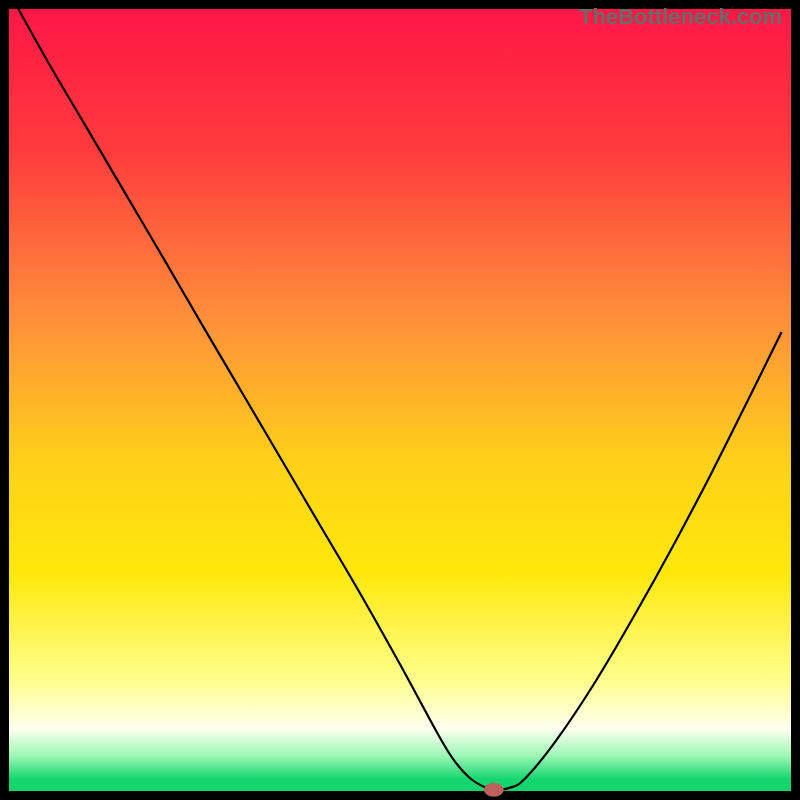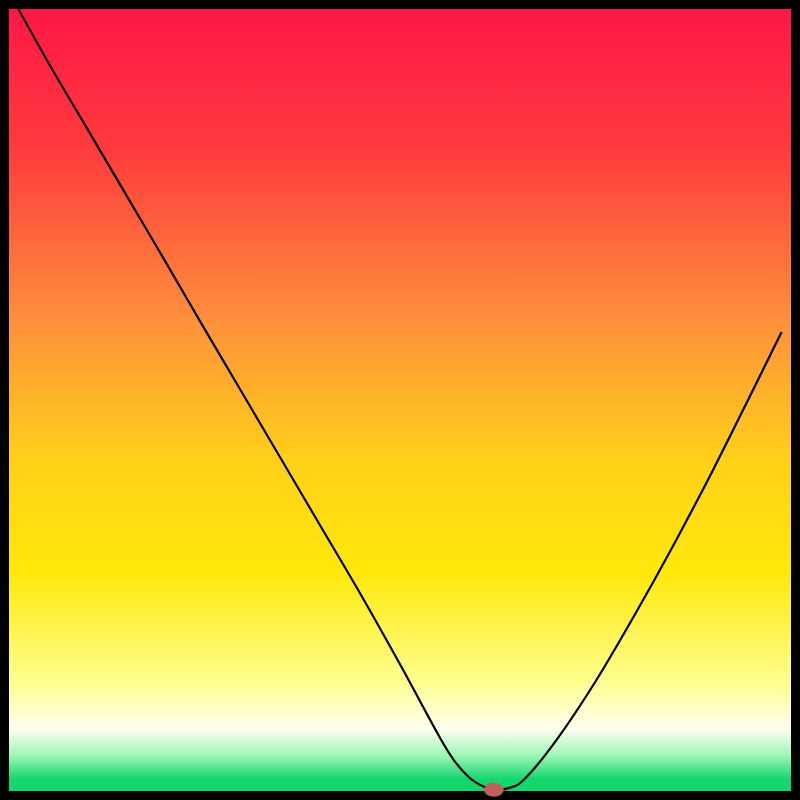--- a/index.html
+++ b/index.html
@@ -26,20 +26,21 @@
     z-index: 10;
   }
   svg {
     display: block;
   }
 </style>
 </head>
 <body>
 
 <div class="chart-container">
+  <div class="watermark">TheBottleneck.com</div>
   <svg id="chart-svg" width="800" height="800" viewBox="0 0 800 800">
     <defs>
       <linearGradient id="bg-grad" x1="0" y1="0" x2="0" y2="1">
           <stop offset="0%" stop-color="#ff1746"></stop>
           <stop offset="18%" stop-color="#ff3b3d"></stop>
           <stop offset="40%" stop-color="#ff913a"></stop>
           <stop offset="57.99999999999999%" stop-color="#ffd119"></stop>
           <stop offset="72%" stop-color="#ffe80a"></stop>
           <stop offset="86%" stop-color="#ffff8e"></stop>
           <stop offset="92%" stop-color="#fffff0"></stop>

